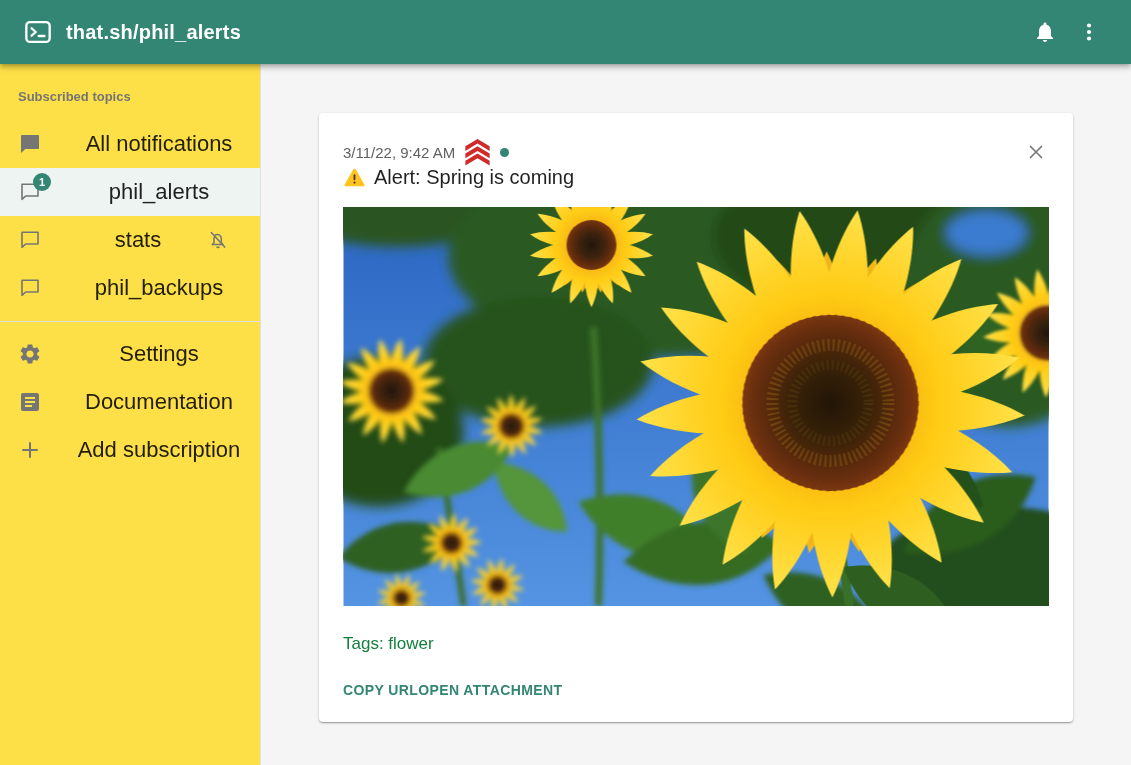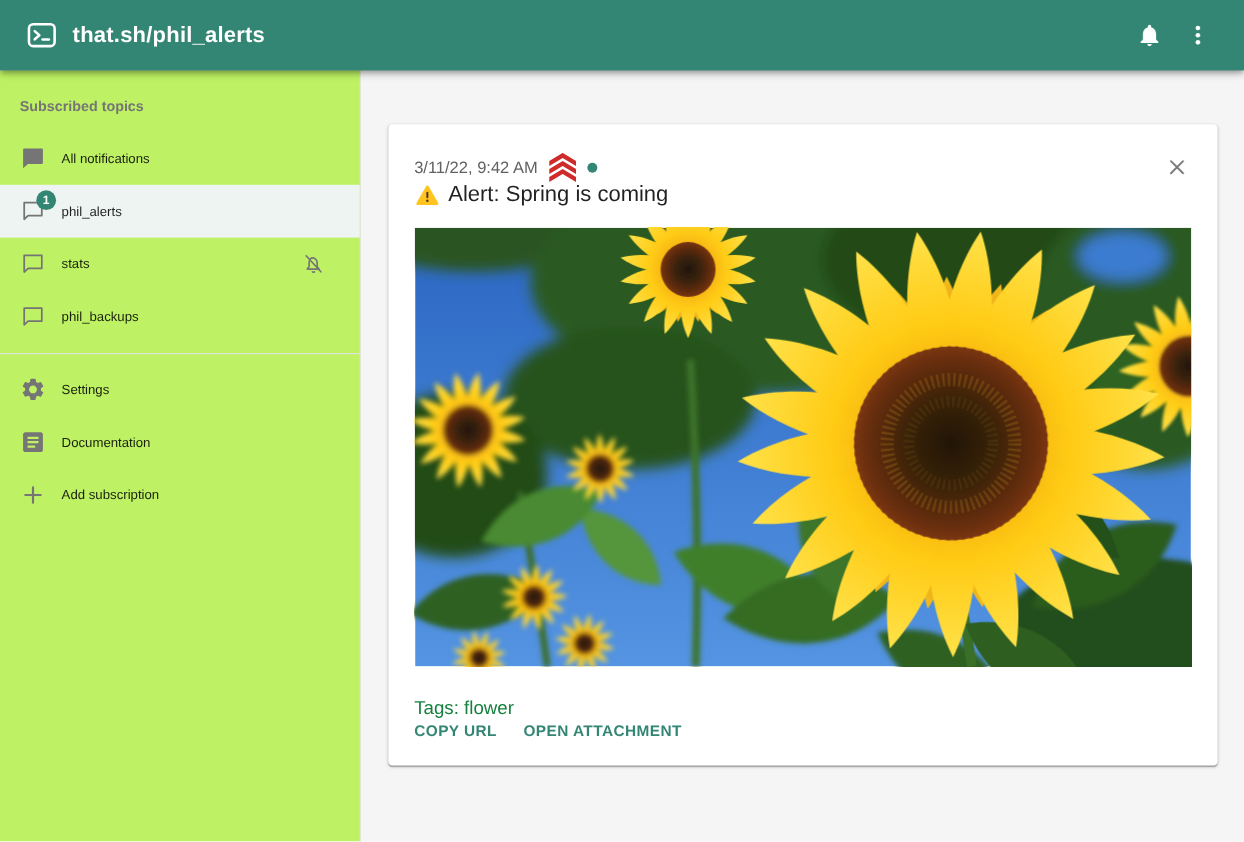--- a/index.html
+++ b/index.html
@@ -13,26 +13,26 @@
   .appbar .logo { display:flex; margin-right:14px; }
   .appbar .title { font-size:20px; font-weight:bold; letter-spacing:.2px; }
   .appbar .spacer { flex:1; }
   .iconbtn { width:44px; height:44px; display:flex; align-items:center; justify-content:center;
     border:none; background:transparent; cursor:pointer; border-radius:50%; }
 
   
   .layout { display:flex; height:701px; }
 
   
-  .sidebar { width:328px; background:#bef264; border-right:1px solid #e0e0e0; flex:none; }
+  .sidebar { width:261px; background:#fde047; border-right:1px solid #e0e0e0; flex:none; }
   .section-label { padding:25px 0 0 18px; height:56px; font-size:13px; color:#757575; font-weight:bold; }
   .srow { height:48px; display:flex; align-items:center; padding:0 12px 0 18px; cursor:pointer; }
   .srow.selected { background:#eef4f2; }
   .srow .sicon { width:24px; height:24px; flex:none; position:relative; }
-  .srow .slabel { margin-left:14px; font-size:12px; color:rgba(0,0,0,.87); flex:1; }
+  .srow .slabel { margin-left:28px; font-size:22px; color:rgba(0,0,0,.87); flex:1;text-align:center; }
   .badge { position:absolute; top:-7px; right:-9px; min-width:18px; height:18px; border-radius:9px;
     background:#338574; color:#fff; font-size:11px; font-weight:bold;
     display:flex; align-items:center; justify-content:center; padding:0 4px; }
   .srow .trailing { width:24px; height:24px; margin-right:18px; }
   .sdivider { border:none; border-top:1px solid #e0e0e0; margin:9px 0 8px 0; }
 
   
   .main { flex:1; background:#f5f5f5; overflow:auto; }
   .card { width:754px; margin:49px auto 0 auto; background:#fff; border-radius:4px; position:relative;
     padding:26px 24px 22px 24px;
@@ -40,21 +40,21 @@
   .meta-row { display:flex; align-items:center; gap:6px;text-align:center; }
   .timestamp { font-size:15px; color:#616161; }
   .prio { display:flex; margin-left:4px; }
   .newdot { width:9px; height:9px; border-radius:50%; background:#338574; margin-left:4px; }
   .closebtn { position:absolute; top:24px; right:22px; width:30px; height:30px; border:none;
     background:transparent; cursor:pointer; display:flex; align-items:center; justify-content:center; }
   .card-title { margin-top:0; font-size:20px; color:rgba(0,0,0,.87); display:flex; align-items:center; gap:8px; }
   .card-body { margin-top:6px; font-size:15.5px; color:rgba(0,0,0,.87); }
   .photo-wrap { margin-top:18px; width:706px; height:399px; overflow:hidden; }
   .tags { margin-top:28px; font-size:17px; color:#15803d; }
-  .actions { display:flex; gap:24px; }
+  .actions { margin-top:26px; display:flex; }
   .textbtn { border:none; background:transparent; color:#338574; font-family:"Liberation Sans",sans-serif;
     font-size:14px; font-weight:bold; letter-spacing:.4px; cursor:pointer; padding:2px 0; }
 </style>
 </head>
 <body>
 
 <header class="appbar">
   <span class="logo">
     <svg width="28" height="28" viewBox="0 0 24 24">
       <rect x="2" y="3.5" width="20" height="17" rx="3.2" fill="none" stroke="#fff" stroke-width="2"></rect>

